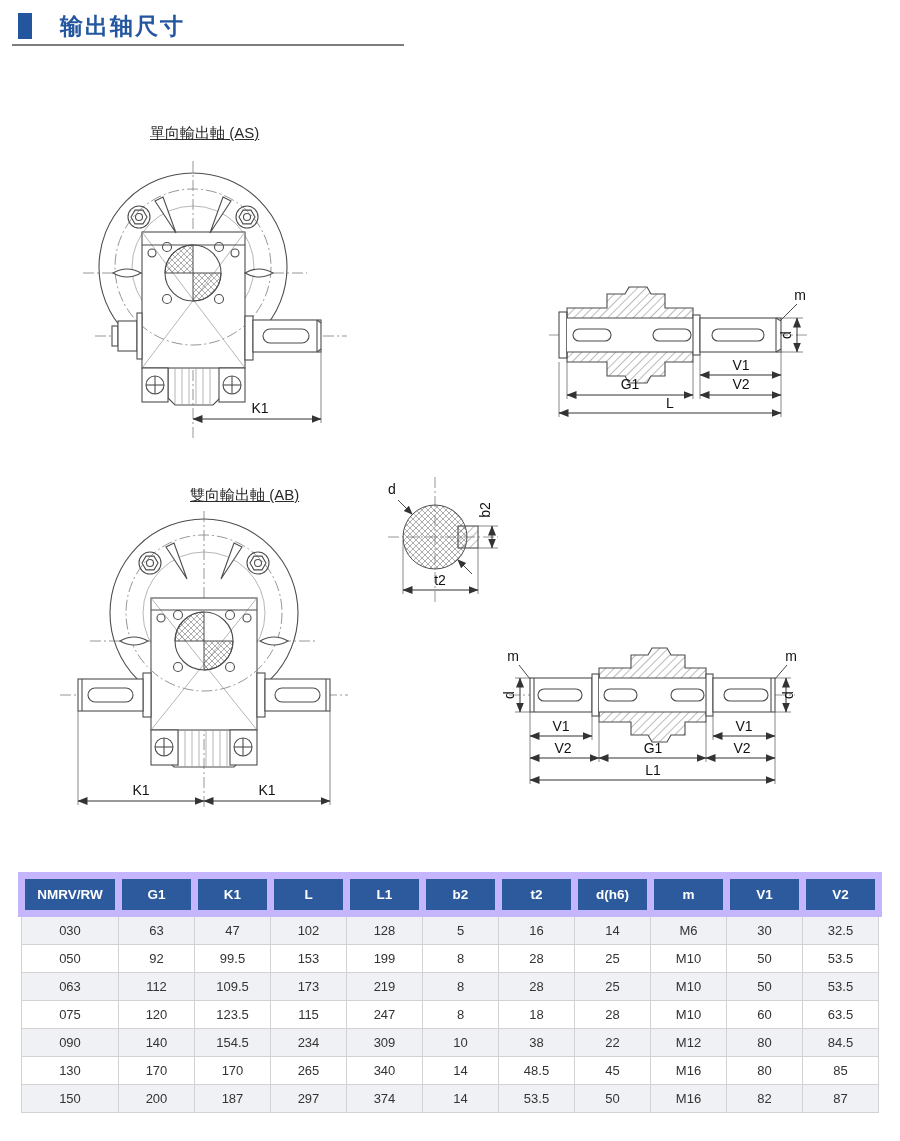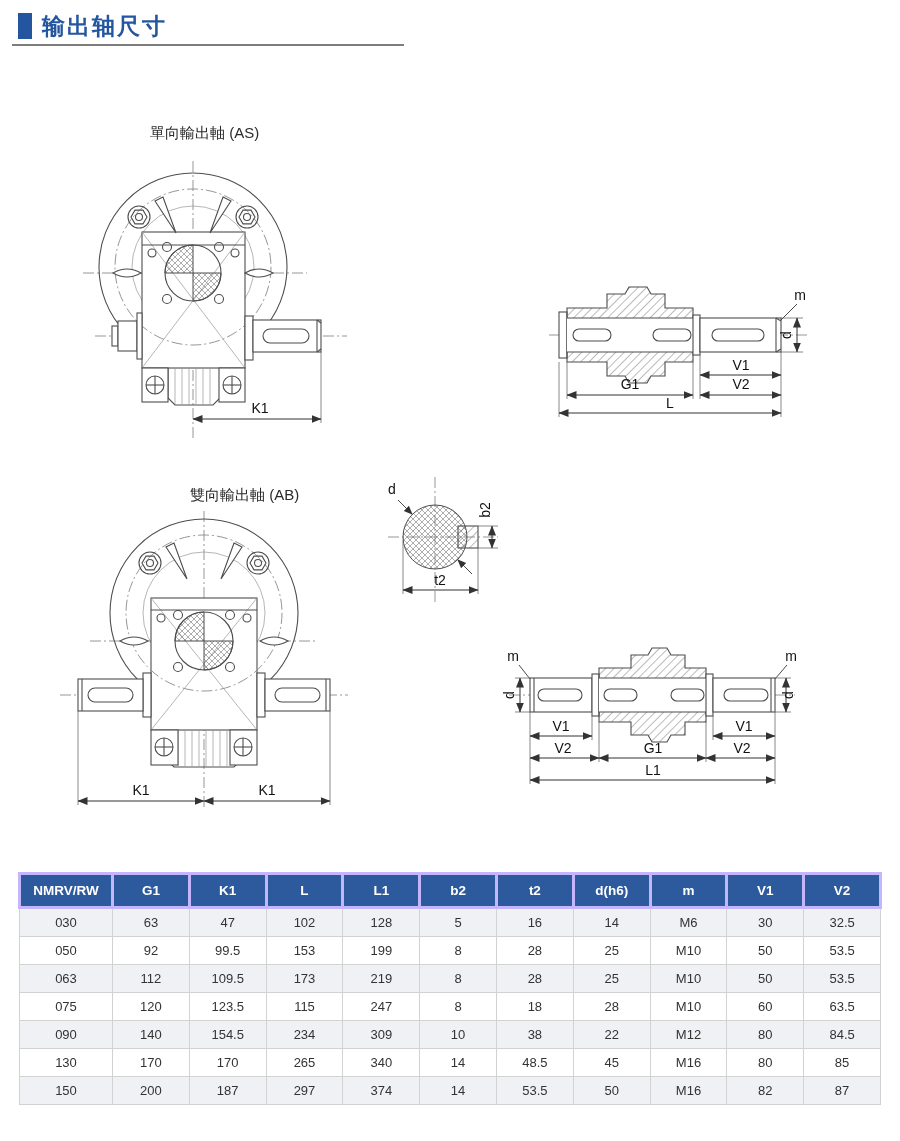--- a/index.html
+++ b/index.html
@@ -1,42 +1,42 @@
 <!DOCTYPE html>
 <html><head>
 <meta charset="utf-8">
 <style>
   html,body{margin:0;padding:0;background:#fff;}
   .page{position:relative;width:900px;height:1141px;background:#fff;overflow:hidden;
         font-family:"Liberation Sans",sans-serif;}
   
   .accent-bar{position:absolute;left:18px;top:13px;width:14px;height:26px;background:#2456a0;}
-  .page-title{position:absolute;left:42px;top:11px;font-size:23px;font-weight:bold;color:#2456a0;letter-spacing:2px;}
+  .page-title{position:absolute;left:60px;top:11px;font-size:23px;font-weight:bold;color:#2456a0;letter-spacing:2px;}
   .title-rule{position:absolute;left:12px;top:44px;width:392px;height:2px;background:#7d7d7d;}
   
-  .caption{position:absolute;font-size:15px;color:#2a2a2a;}
+  .caption{position:absolute;font-size:15px;color:#2a2a2a;text-decoration:underline;}
   .cap-as{left:150px;top:124px;}
   .cap-ab{left:158px;top:486px;margin-left:32px;}
   
   .ol{fill:none;stroke:#4d4d4d;stroke-width:1.1;}
   .olw{fill:#fff;stroke:#4d4d4d;stroke-width:1.1;}
   .thin{fill:none;stroke:#979797;stroke-width:0.7;}
   .cl{fill:none;stroke:#8a8a8a;stroke-width:0.9;stroke-dasharray:11 3 2 3;}
   .hatchfill{fill:url(#hatch);stroke:#4d4d4d;stroke-width:1.1;}
   .xfill{fill:url(#xh);stroke:#4d4d4d;stroke-width:1;}
   .ext{stroke:#6b6b6b;stroke-width:0.8;fill:none;}
   .dim{stroke:#333;stroke-width:1;fill:none;}
   .leader{stroke:#333;stroke-width:0.9;fill:none;}
   text.dt{font-size:14px;fill:#111;text-anchor:middle;font-family:"Liberation Sans",sans-serif;}
   svg{position:absolute;}
   
   table.dim-table{position:absolute;left:18px;top:872px;width:864px;border-collapse:collapse;
       table-layout:fixed;text-align:center;font-size:13px;color:#333;border:1px solid #c2c2c2;}
   table.dim-table th{background:#2d5a9c;color:#fff;font-weight:bold;height:29px;
-      border:3px solid #c4b5fd;font-size:13.5px;}
+      border:7px solid #c4b5fd;font-size:13.5px;}
   table.dim-table th:first-child{width:88px;}
   table.dim-table td{height:25px;border:1px solid #d2d2d2;background:#fff;}
   table.dim-table tbody tr:nth-child(odd) td{background:#eff1f4;}
 </style>
 </head>
 <body>
 
 <div class="page">
 
   <svg width="0" height="0" aria-hidden="true">

